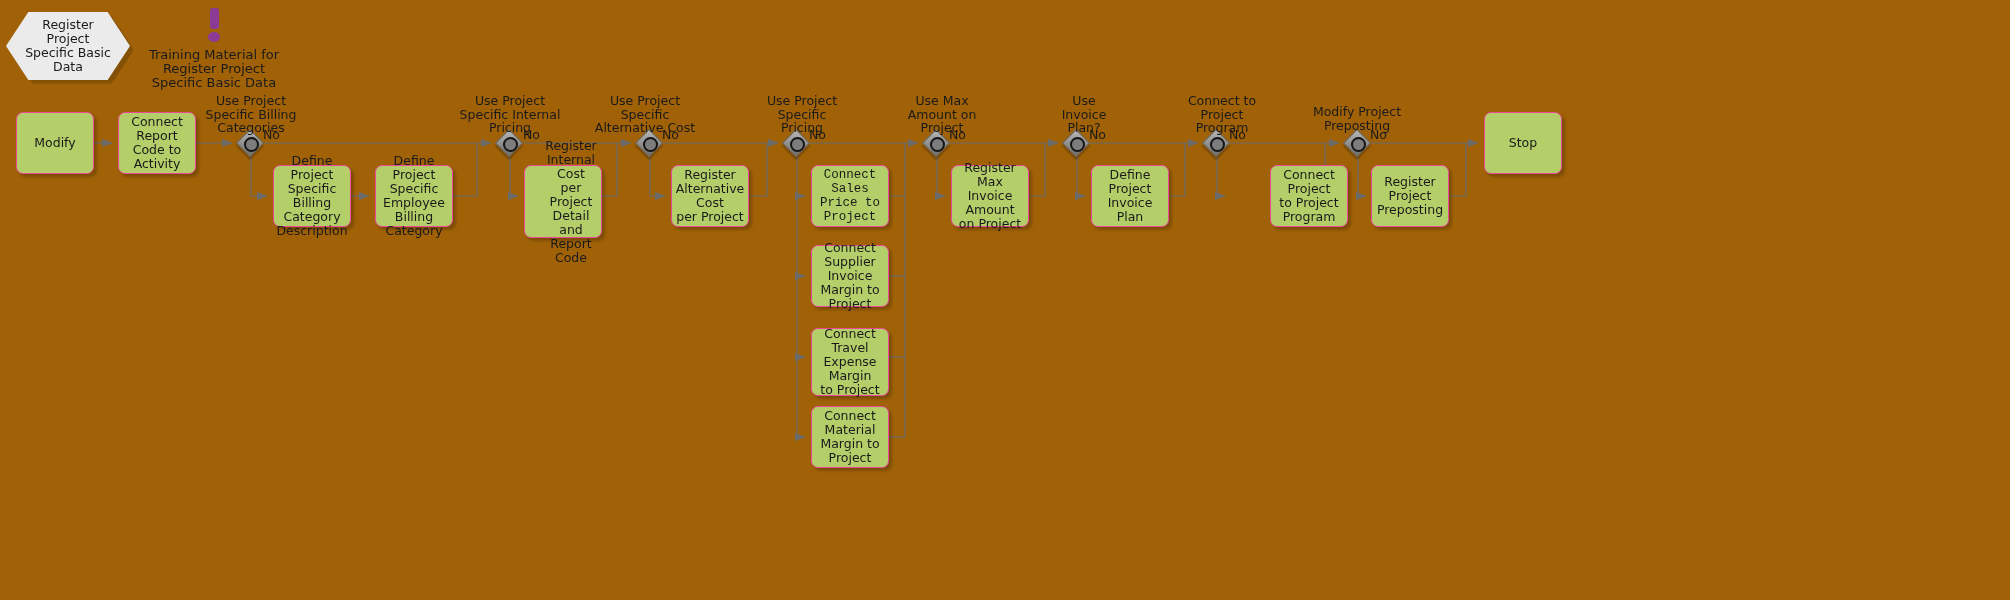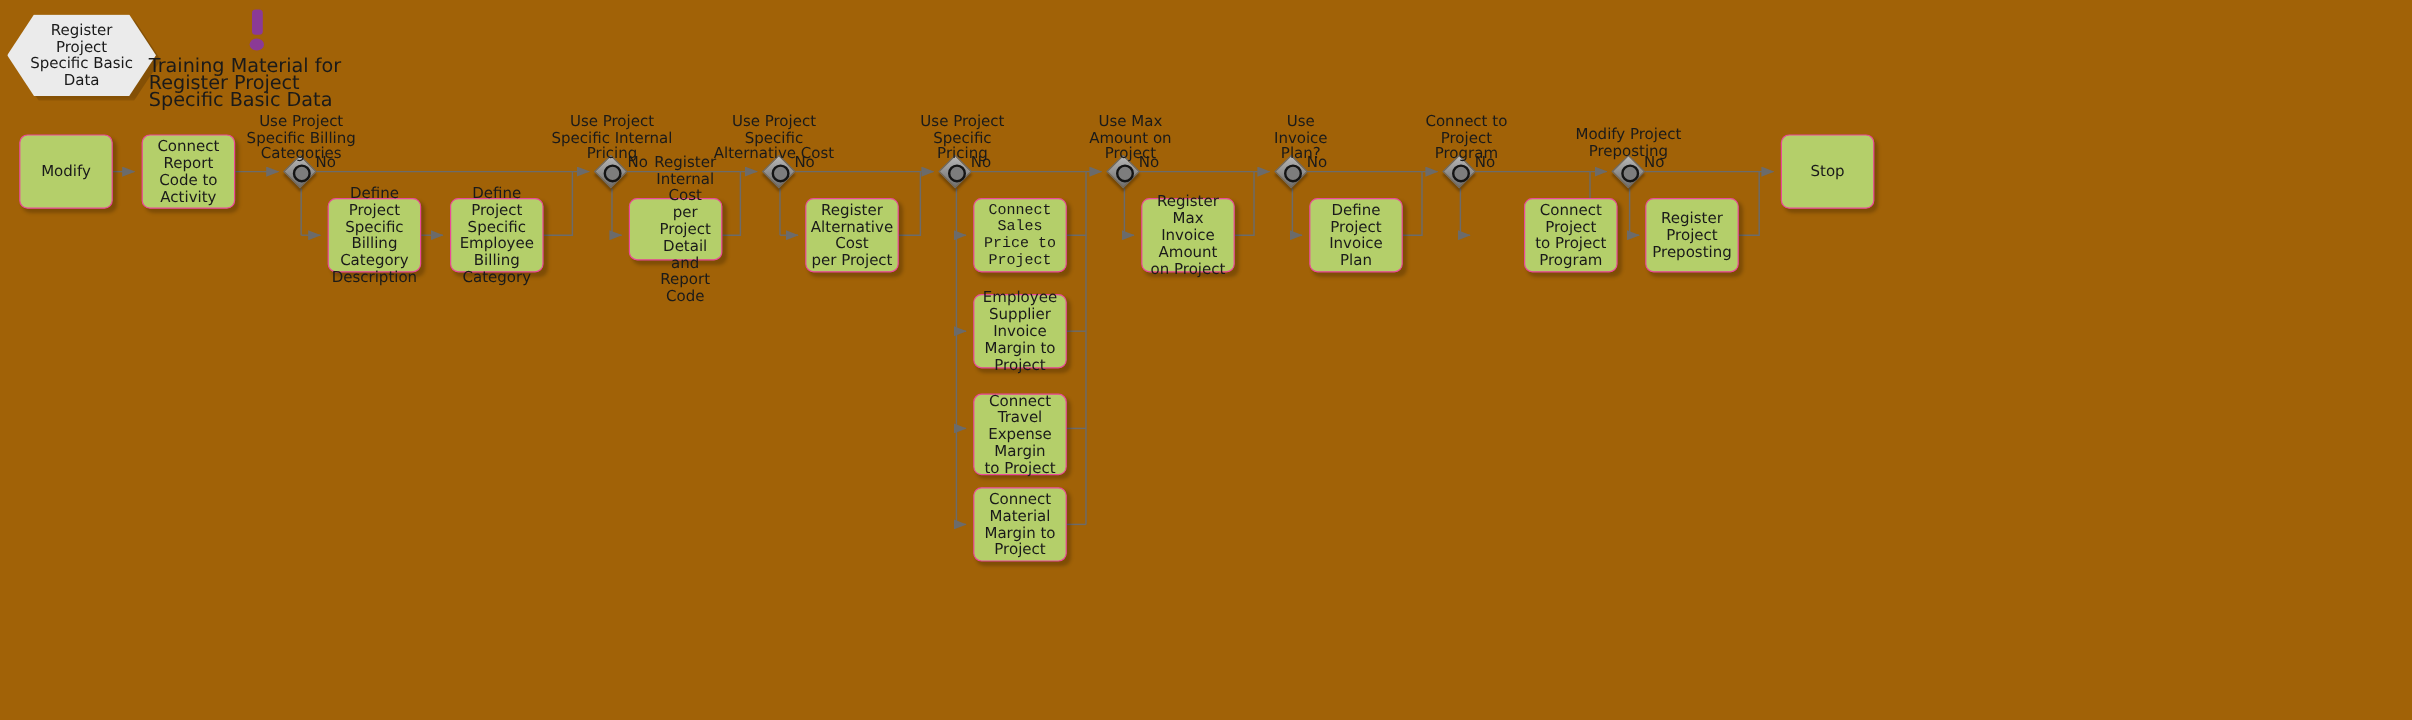--- a/index.html
+++ b/index.html
@@ -68,22 +68,23 @@
     width: 124px;
     height: 68px;
     background: rgba(0,0,0,0.18);
     -webkit-clip-path: polygon(18% 0%, 82% 0%, 100% 50%, 82% 100%, 18% 100%, 0% 50%);
     clip-path: polygon(18% 0%, 82% 0%, 100% 50%, 82% 100%, 18% 100%, 0% 50%);
     filter: blur(2px);
   }
   
   .note-wrap {
     position: absolute;
+    text-align: center;
     width: 180px;
-    font-size: 16px;
+    font-size: 13px;
     line-height: 14px;
     color: #1a1a1a;
   }
   .bang {
     position: relative;
     width: 18px;
     height: 34px;
     margin: 0 auto 6px auto;
   }
   .bang .stem {
@@ -246,30 +247,30 @@
       <div class="task" style="left: 118px; top: 112px; width: 78px; height: 62px;"><span>Connect Report
 Code to Activity</span></div>
       <div class="task" style="left: 273px; top: 165px; width: 78px; height: 62px;"><span>Define Project
 Specific Billing
 Category
 Description</span></div>
       <div class="task" style="left: 375px; top: 165px; width: 78px; height: 62px;"><span>Define Project
 Specific
 Employee Billing
 Category</span></div>
-      <div class="task" style="left: 524px; top: 165px; width: 78px; height: 52px; padding-left: 20px;"><span>Register Internal
+      <div class="task" style="left: 524px; top: 165px; width: 78px; height: 73px; padding-left: 20px;"><span>Register Internal
 Cost per Project
 Detail and
 Report Code</span></div>
       <div class="task" style="left: 671px; top: 165px; width: 78px; height: 62px;"><span>Register
 Alternative Cost
 per Project</span></div>
       <div class="task" style="left: 811px; top: 165px; width: 78px; height: 62px; font-family: Liberation Mono, monospace;"><span>Connect Sales
 Price to Project</span></div>
-      <div class="task" style="left: 811px; top: 245px; width: 78px; height: 62px;"><span>Employee
+      <div class="task" style="left: 811px; top: 245px; width: 78px; height: 62px;"><span>Connect
 Supplier Invoice
 Margin to
 Project</span></div>
       <div class="task" style="left: 811px; top: 328px; width: 78px; height: 68px; justify-content: center;"><span>Connect Travel
 Expense Margin
 to Project</span></div>
       <div class="task" style="left: 811px; top: 406px; width: 78px; height: 62px;"><span>Connect Material
 Margin to
 Project</span></div>
       <div class="task" style="left: 951px; top: 165px; width: 78px; height: 62px;"><span>Register Max

